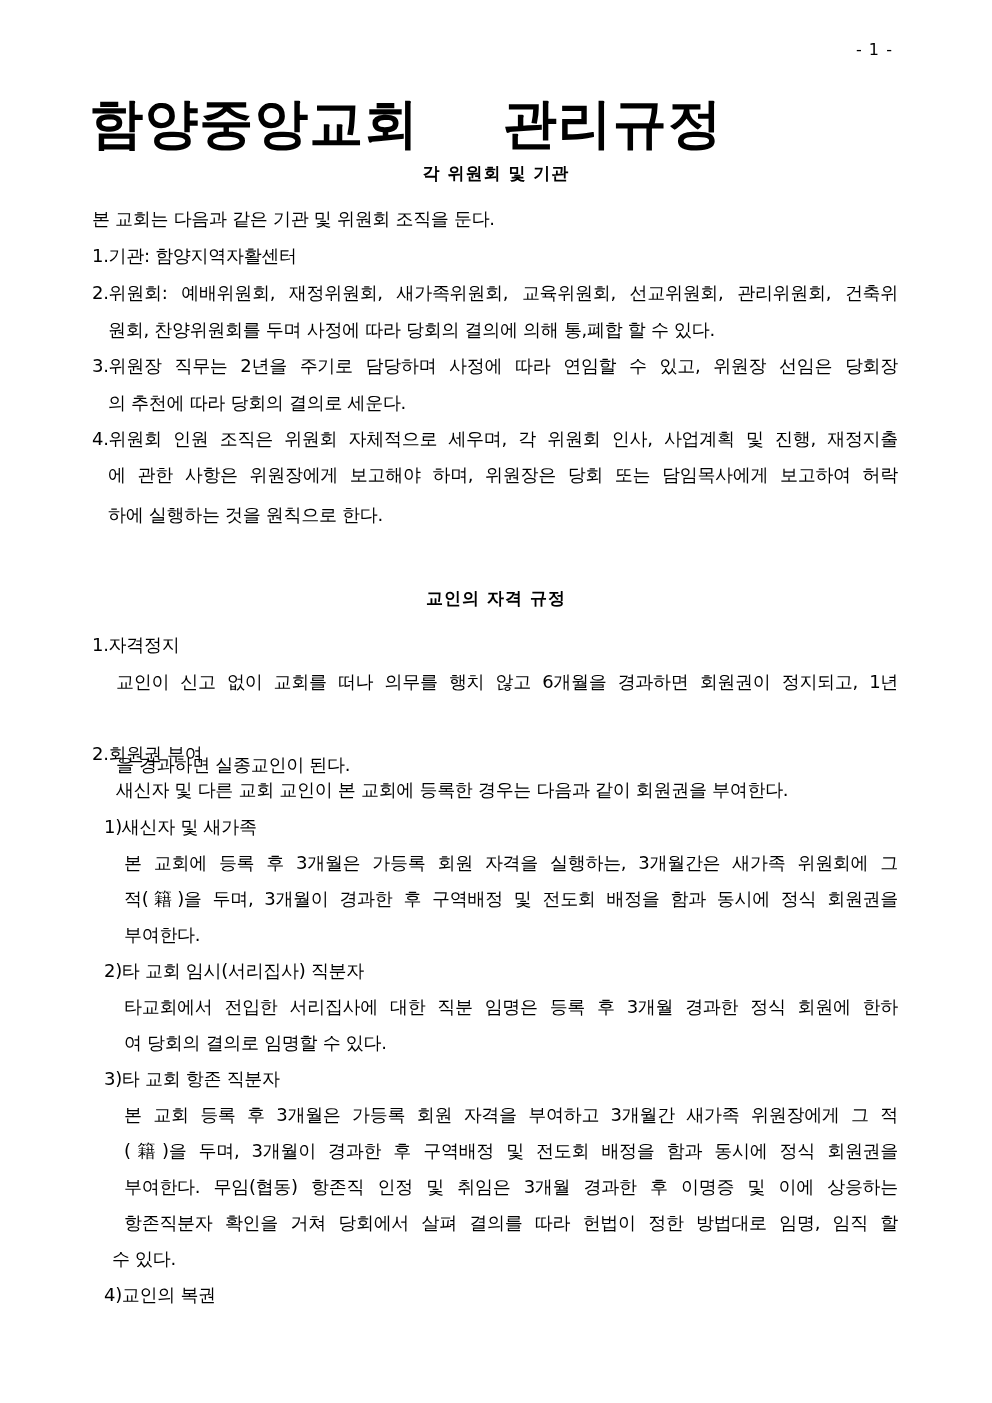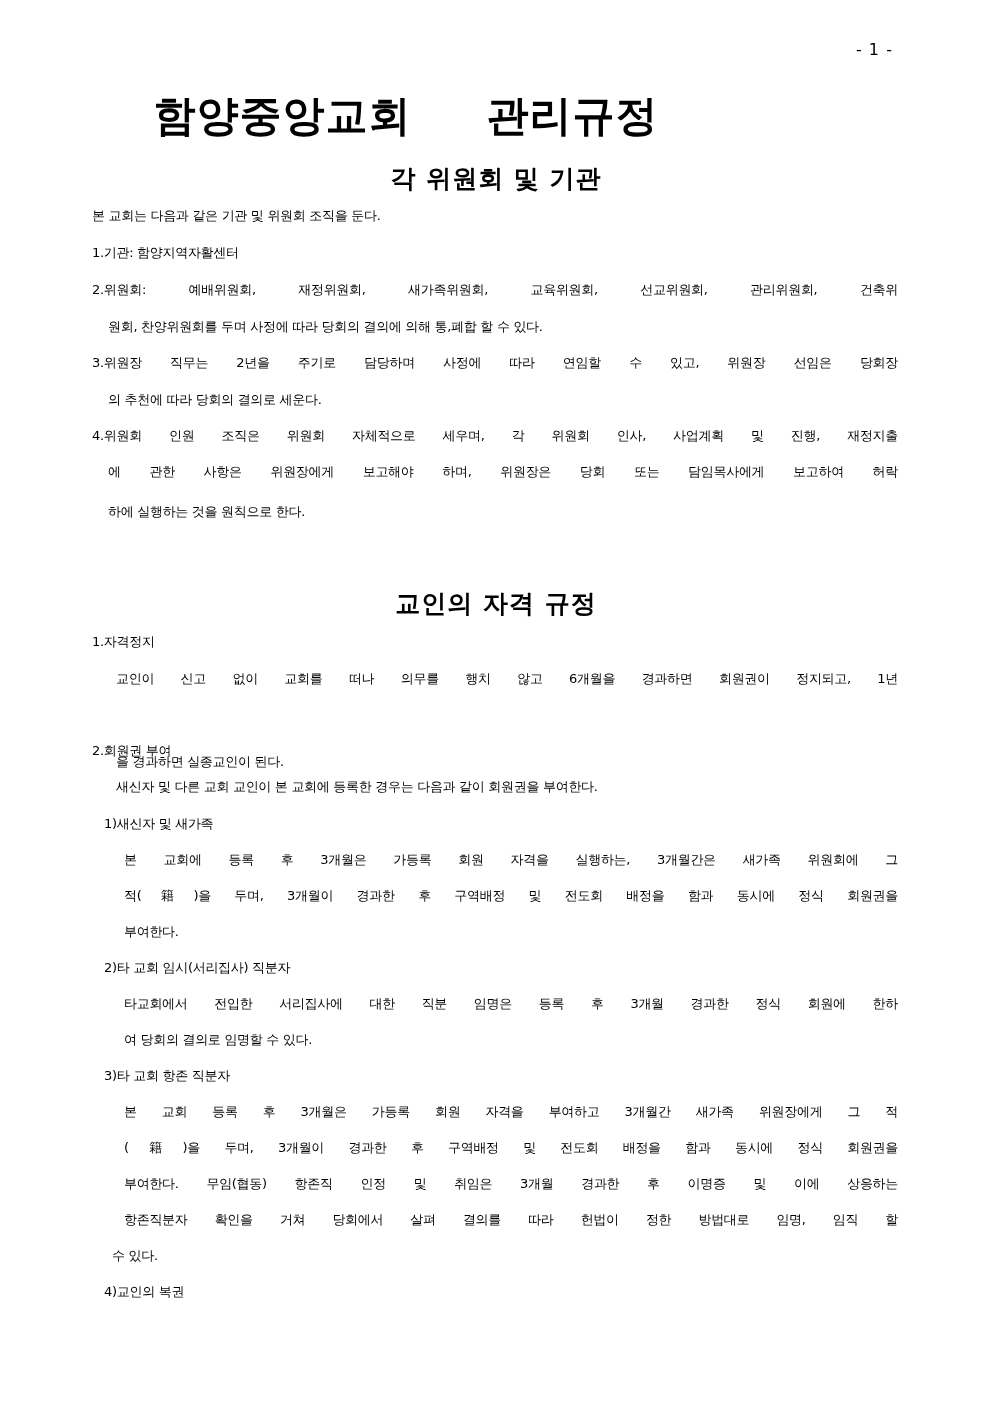--- a/index.html
+++ b/index.html
@@ -1,23 +1,23 @@
 <!DOCTYPE html>
 <html><head>
 <meta charset="utf-8">
 <style>
   html, body { margin:0; padding:0; background:#ffffff; }
   body { width:992px; height:1403px; position:relative; overflow:hidden;
          font-family:"DejaVu Sans", "Liberation Sans", sans-serif; color:#000; }
   .page-num { position:absolute; top:40px; left:856px; font-size:16px; letter-spacing:1px; }
   .title { position:absolute; top:88px; left:0; width:812px; text-align:center;
-           font-size:42px; font-weight:bold; letter-spacing:1px; word-spacing:22px; }
+           font-size:54px; font-weight:bold; letter-spacing:1px; word-spacing:22px; }
   .section-title { position:absolute; left:0; width:992px; text-align:center;
-           font-size:25px; font-weight:bold; letter-spacing:1px; }
-  .line { position:absolute; font-size:13px; white-space:nowrap; letter-spacing:-0.3px; }
+           font-size:17px; font-weight:bold; letter-spacing:1px; }
+  .line { position:absolute; font-size:18px; white-space:nowrap; letter-spacing:-0.3px; }
   .body-text { text-align:justify; text-align-last:justify; }
 </style>
 </head>
 <body>
 
 <div class="page-num">- 1 -</div>
 <div class="title" style="white-space:pre;">함양중앙교회  관리규정</div>
 
 <div class="section-title" style="top:162px;">각 위원회 및 기관</div>
 

